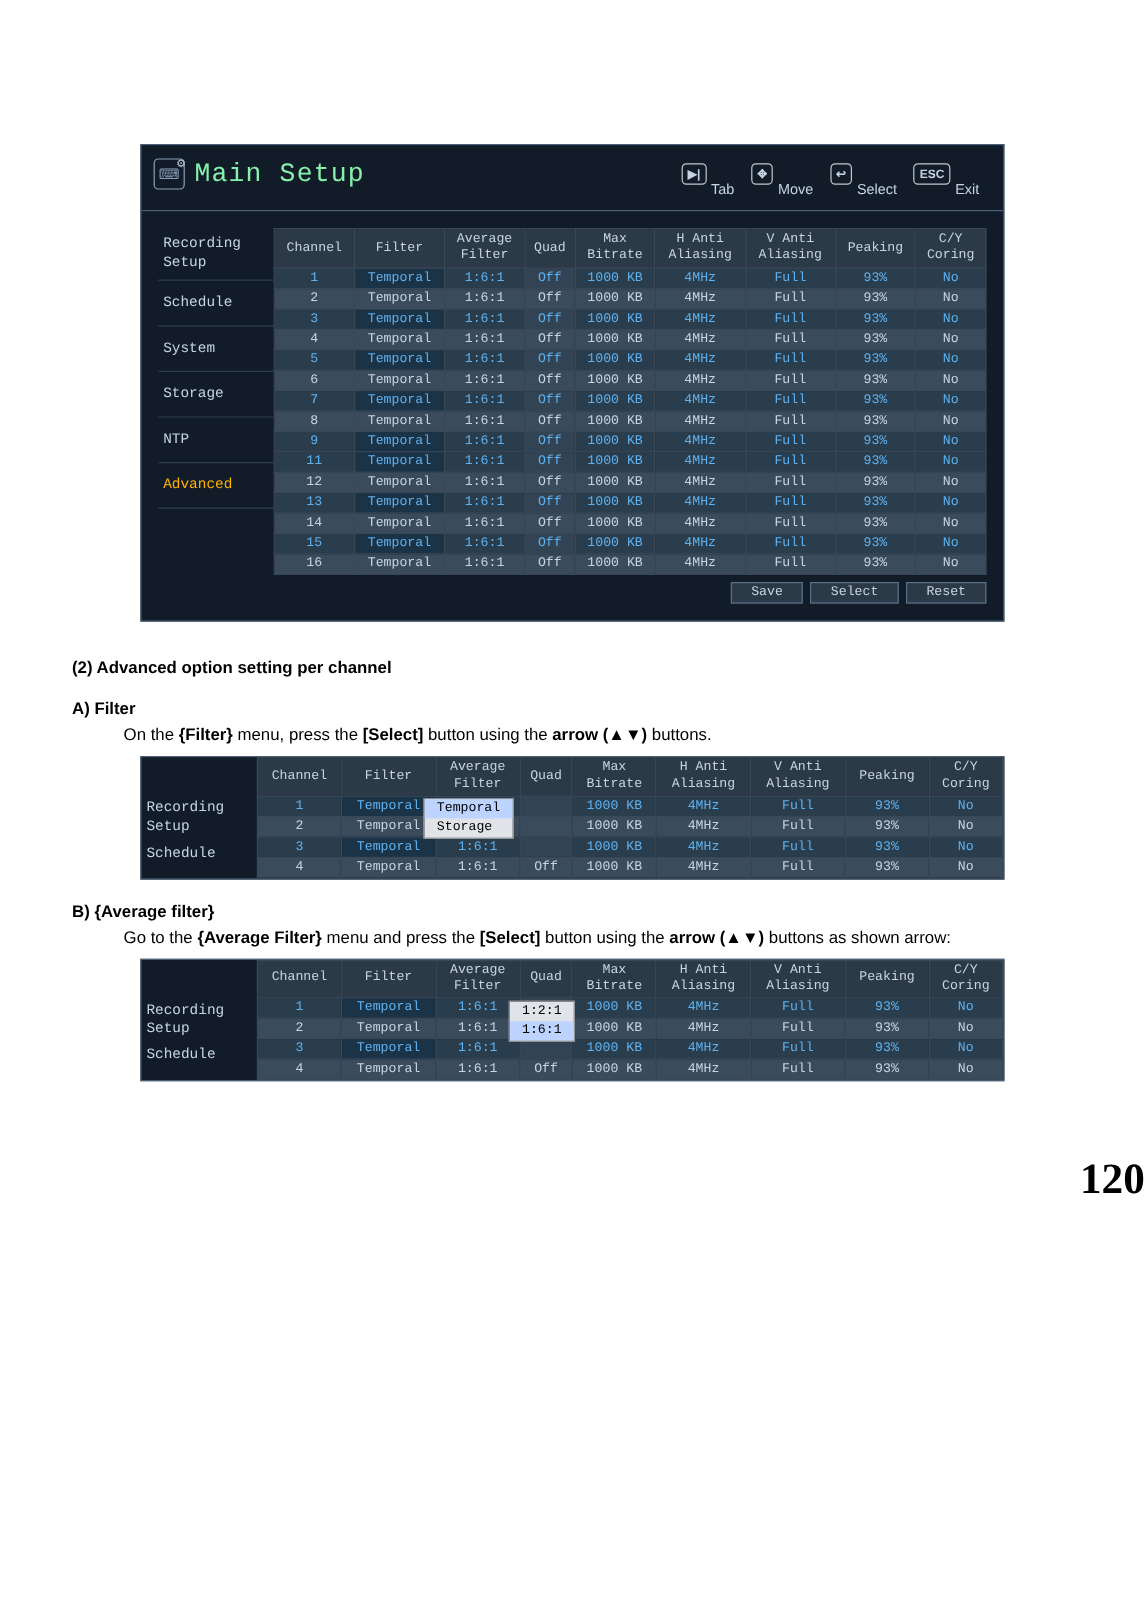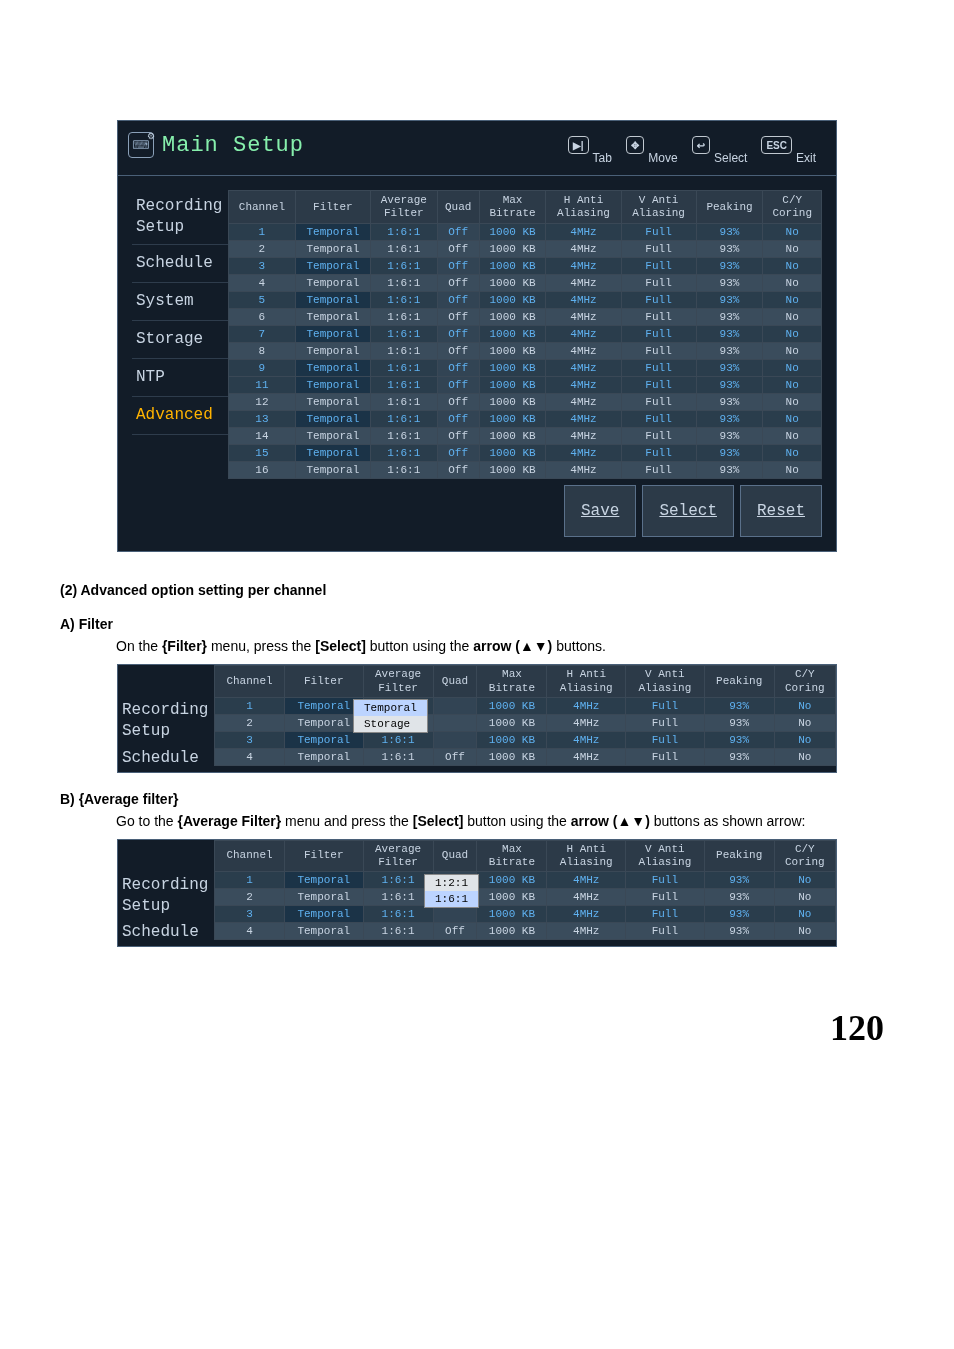--- a/index.html
+++ b/index.html
@@ -70,21 +70,21 @@
     display:flex;
     gap: 0;
   }
   .sidebar {
     width: 96px;
     flex-shrink:0;
     display:flex;flex-direction:column;
   }
   .side-item {
     font-family:"Courier New",monospace;
-    font-size:16px;
+    font-size:12px;
     color:#c8d4e2;
     padding:6px 4px;
     border-bottom:1px solid rgba(90,110,130,0.4);
     line-height:1.3;
     cursor:pointer;
     min-height:38px;
     display:flex;align-items:center;
   }
   .side-item.selected { color:#ffb300; }
   .table-wrap { flex:1; position:relative; }
@@ -120,31 +120,30 @@
   table.data td.quad { color:#5a7080; }
   table.data td.hl { color:#5fb1f0; }
   table.data tr.rowA td.filtercell { background:#1b3347; }
   table.data tr.rowB td { color:#c8d4e2; }
   .action-row {
     display:flex;justify-content:flex-end;gap:6px;
     margin-top:6px;
   }
   .action-btn {
     font-family:"Courier New",monospace;
-    font-size:16px;
+    font-size:11px;
     color:#c8d4e2;
     border:1px solid #5a708a;
     background:#2c3a48;
-    padding:16px 16px;
+    padding:2px 16px;
     cursor:pointer;
-    text-decoration:underline;
   }
 
   .body-text { margin: 6px 0; font-size:14px; }
-  .indent { margin-left: 56px; }
+  .indent { margin-left: 43px; }
   .heading2, .heading3 { font-weight:bold; margin: 18px 0 6px 0; font-size:14px; }
 
   .smalltable-box {
     width:720px;
     margin:10px auto;
     background:#121c28;
     border:1px solid #4a6078;
     padding-left:0;
     display:flex;
     position:relative;
@@ -169,21 +168,20 @@
     cursor:pointer;
   }
   .dropdown .opt.sel { background:#bcd4ff; }
 
   .pagenum {
     text-align:right;
     font-family:"Times New Roman",serif;
     font-size:36px;
     font-weight:bold;
     margin-top:60px;
-    padding-right:70px;
   }
 </style>
 </head>
 <body>
 
 <div class="outer-wrap">
 
 <div class="mainsetup-box">
   <div class="titlebar">
     <div class="titlebar-left">

